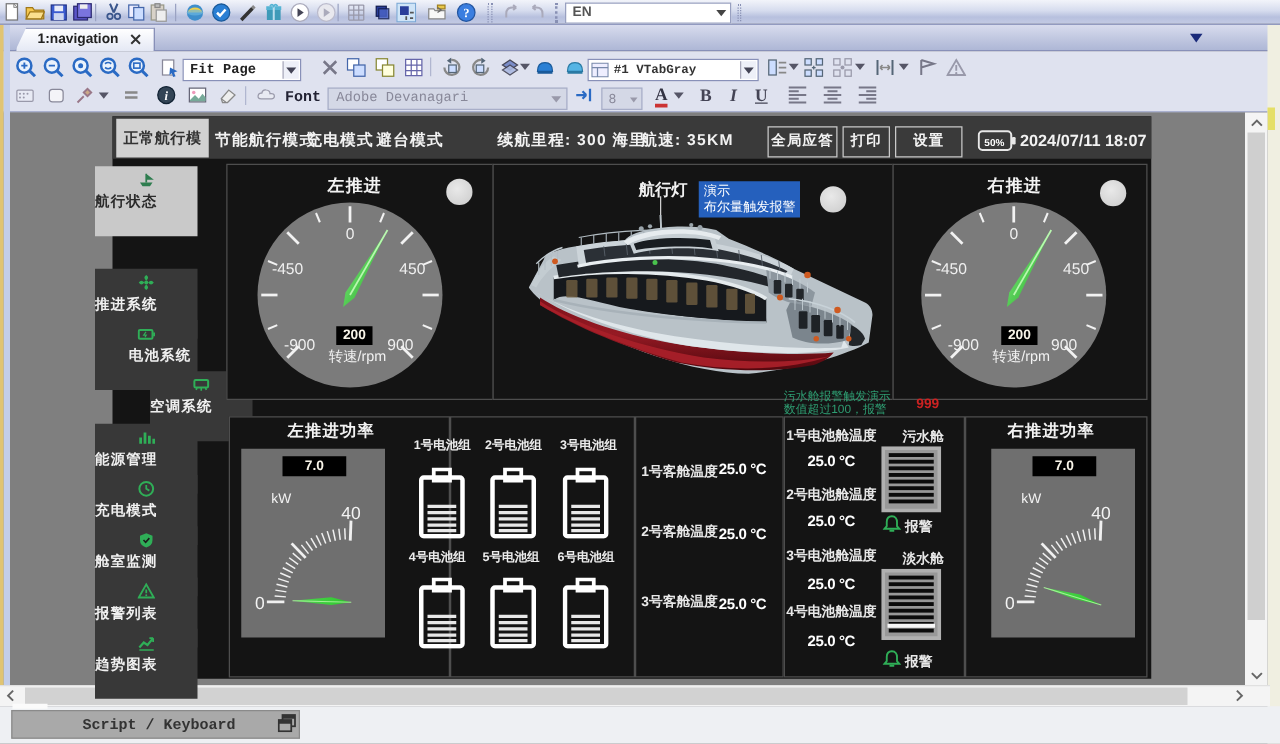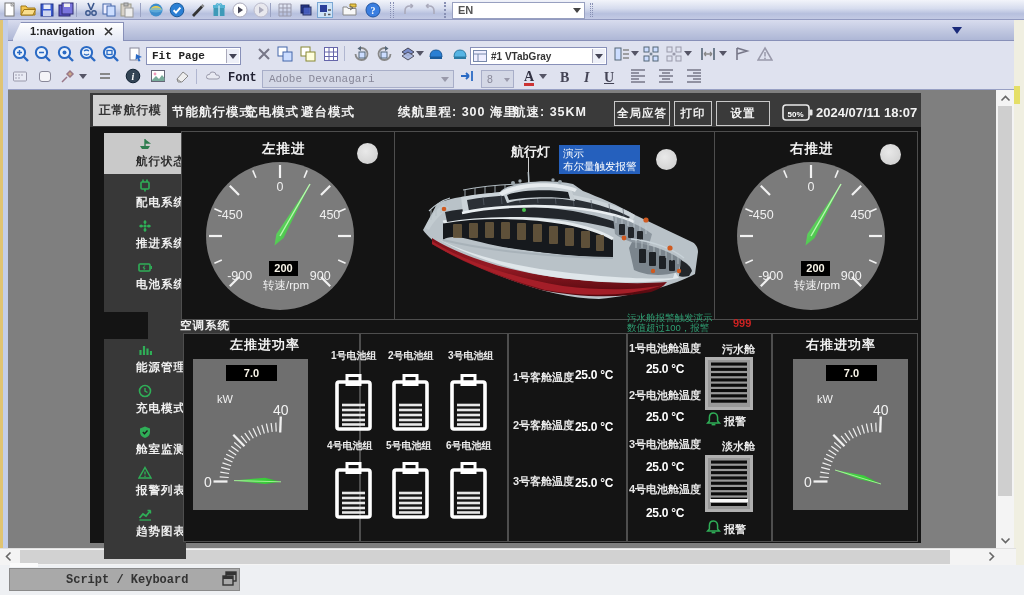--- a/index.html
+++ b/index.html
@@ -1,20 +1,20 @@
 <!DOCTYPE html>
 <html><head><meta charset="utf-8">
 <style>
 *{margin:0;padding:0;box-sizing:border-box}
 html,body{width:1024px;height:595px;overflow:hidden;font-family:"Liberation Sans",sans-serif}
 #app{position:relative;width:1024px;height:595px;background:#7f7f7f}
 .abs{position:absolute}
 .mode-txt{position:absolute;top:104px;color:#f2f2f2;font-size:12.5px;font-weight:bold;letter-spacing:1px}
 .hbtn{position:absolute;top:101px;height:25px;border:1px solid #c9c9c9;color:#f2f2f2;font-size:11.5px;font-weight:bold;text-align:center;letter-spacing:1px}
-.sb-item{position:absolute;left:104px;width:82px;height:56px;background:#383838;text-align:right}
+.sb-item{position:absolute;left:76px;width:82px;height:56px;background:#383838;text-align:left}
 .sb-item .t{margin-top:21px;font-size:11.5px;font-weight:bold;color:#f0f0f0;letter-spacing:1px}
 .sb-item svg{position:absolute;left:50%;margin-left:-7px;top:4px}
 .panel{position:absolute;border:1px solid #4e4e4e;background:#141414}
 .wt{color:#f2f2f2}
 .disp{position:absolute;background:#000;color:#f8f4e8;font-weight:bold;font-size:11px;text-align:center}
 .cab-l{position:absolute;color:#e8e8e8;font-size:11px;font-weight:bold}
 .cab-v{position:absolute;color:#fff;font-size:12px;font-weight:bold;letter-spacing:-0.3px}
 .bgl{position:absolute;color:#ececec;font-size:10px;font-weight:bold}
 </style></head><body>
 <div id="app">
@@ -200,21 +200,21 @@
     </svg>
 <div class="abs" style="left:416px;top:51px;width:0;height:0;border:4px solid transparent;border-top:5px solid #556"></div>
 <svg class="abs" style="left:428px;top:45px" width="16" height="16" viewBox="0 0 16 16">
       <path d="M2 12 Q2 5 8 5 Q14 5 14 12 Z" fill="#2a7fd4" stroke="#1a5a9a"></path>
       <rect x="2" y="12" width="12" height="2" fill="#1a5a9a"></rect>
     </svg>
 <svg class="abs" style="left:452px;top:45px" width="16" height="16" viewBox="0 0 16 16">
       <path d="M2 12 Q2 5 8 5 Q14 5 14 12 Z" fill="#55b4e4" stroke="#2a7aa4"></path>
       <rect x="2" y="12" width="12" height="2" fill="#2a7aa4"></rect>
     </svg>
-<div class="abs" style="left:470px;top:47px;width:137px;height:18px;background:#fff;border:1px solid #8890b8;font-family:Liberation Sans, sans-serif;font-size:10px;font-weight:bold;color:#333;padding:3px 0 0 20px">#1 VTabGray<svg style="position:absolute;left:2px;top:2px" width="14" height="12" viewBox="0 0 14 12">
+<div class="abs" style="left:470px;top:47px;width:137px;height:18px;background:#fff;border:1px solid #8890b8;font-family:Liberation Mono, monospace;font-size:10px;font-weight:bold;color:#333;padding:3px 0 0 20px">#1 VTabGray<svg style="position:absolute;left:2px;top:2px" width="14" height="12" viewBox="0 0 14 12">
         <rect x="0.5" y="0.5" width="13" height="11" fill="#eef" stroke="#78a"></rect>
         <path d="M0.5 4 H13.5 M5 4 V11.5" stroke="#78a"></path>
       </svg><span style="position:absolute;right:1px;top:1px;width:13px;height:14px;background:#eef0f8;border-left:1px solid #aab"></span><span style="position:absolute;right:3px;top:6px;width:0;height:0;border:4px solid transparent;border-top:5px solid #445"></span></div>
 <svg class="abs" style="left:614px;top:46px" width="16" height="16" viewBox="0 0 16 16">
       <rect x="1" y="2" width="6" height="12" fill="#cdf" stroke="#567"></rect>
       <path d="M9 4 H15 M9 8 H15 M9 12 H15" stroke="#888" stroke-width="1.4"></path>
     </svg>
 <div class="abs" style="left:631px;top:51px;width:0;height:0;border:4px solid transparent;border-top:5px solid #556"></div>
 <svg class="abs" style="left:643px;top:46px" width="16" height="16" viewBox="0 0 16 16">
       <g fill="#cdf" stroke="#567">
@@ -352,27 +352,20 @@
       <rect x="27.5" y="6.5" width="3" height="6" rx="1" fill="#e8e8e8"></rect>
       <text x="13.5" y="13.5" font-size="8" font-weight="bold" fill="#fff" text-anchor="middle" font-family="Liberation Sans">50%</text>
     </svg>
 <div class="abs wt" style="left:816px;top:105px;font-size:13px;font-weight:bold">2024/07/11 18:07</div>
 <div class="sb-item" style="top:133px;background:#c9c9c9">
       <svg width="14" height="14" viewBox="0 0 14 14">
         <path d="M2 9 L12 9 L10 12 L4 12 Z" fill="#2e7d4f"></path>
         <path d="M7 2 L7 9 M7 3 L11 6 L7 6" stroke="#2e7d4f" stroke-width="1.4" fill="#2e7d4f"></path>
       </svg>
       <div class="t" style="color:#2b2b2b">航行状态</div>
-    </div>
-<div class="sb-item" style="top:174px;">
-      <svg width="14" height="14" viewBox="0 0 14 14">
-        <rect x="3" y="4" width="8" height="7" rx="1" fill="none" stroke="#2fae57" stroke-width="1.6"></rect>
-        <path d="M5 4 V1.5 M9 4 V1.5 M7 11 V13.5" stroke="#2fae57" stroke-width="1.6"></path>
-      </svg>
-      <div class="t" style="">配电系统</div>
     </div>
 <div class="sb-item" style="top:215px;">
       <svg width="14" height="14" viewBox="0 0 14 14">
         <circle cx="7" cy="7" r="1.6" fill="#2fae57"></circle>
         <path d="M7 1 Q10 3 7 5.5 Q4 3 7 1 M13 7 Q11 10 8.5 7 Q11 4 13 7 M7 13 Q4 11 7 8.5 Q10 11 7 13 M1 7 Q3 4 5.5 7 Q3 10 1 7" fill="#2fae57"></path>
       </svg>
       <div class="t" style="">推进系统</div>
     </div>
 <div class="sb-item" style="top:256px;padding-left:27px;">
       <svg width="14" height="14" viewBox="0 0 14 14">

